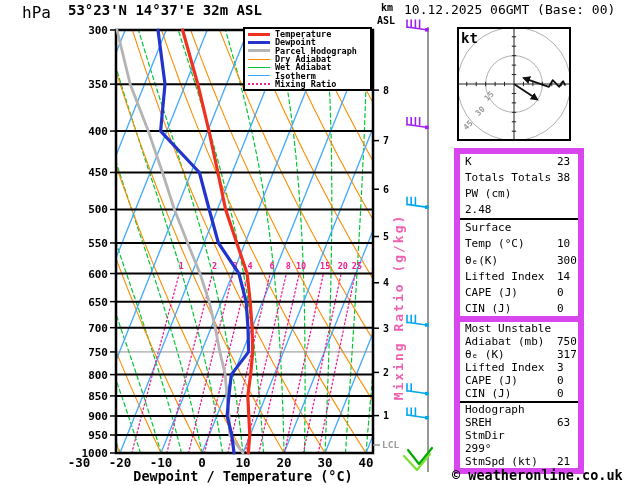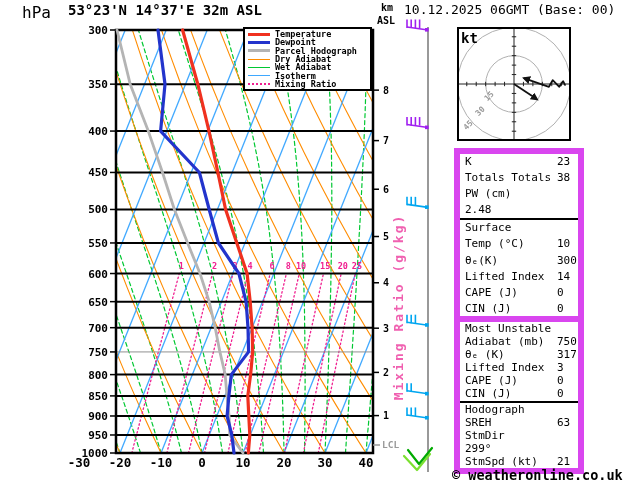--- a/index.html
+++ b/index.html
@@ -290,20 +290,21 @@
         <polyline points="565.0,84.9 563.1,81.2 559.3,86.8 552.7,80.2 548.9,86.8 524.4,78.3" fill="none" stroke="#111" stroke-width="1.8" stroke-linejoin="round" stroke-linecap="round" marker-end="url(#arrow)"></polyline>
         <line x1="514" y1="84" x2="536.668" y2="99.112" stroke="#111" stroke-width="1.8" marker-end="url(#arrow)"></line>
       </g>
     </svg>
 
   <div class="txt t-hpa">hPa</div>
   <div class="txt t-station">53°23'N 14°37'E 32m ASL</div>
   <div class="txt t-run">10.12.2025 06GMT (Base: 00)</div>
   <div class="txt t-km">km</div>
   <div class="txt t-asl">ASL</div>
+  <div class="txt t-xaxis">Dewpoint / Temperature (°C)</div>
   <div class="txt t-mix">Mixing Ratio (g/kg)</div>
   <div class="txt t-lcl">LCL</div>
   <div class="txt t-kt">kt</div>
   <div class="txt t-footer">© weatheronline.co.uk</div>
 
   <div class="legend" id="legend">
       <div class="legend-row">
         <span class="legend-swatch" style="border-top: 3px solid rgb(240, 49, 31);"></span>
         <span class="legend-label">Temperature</span>
       </div>

